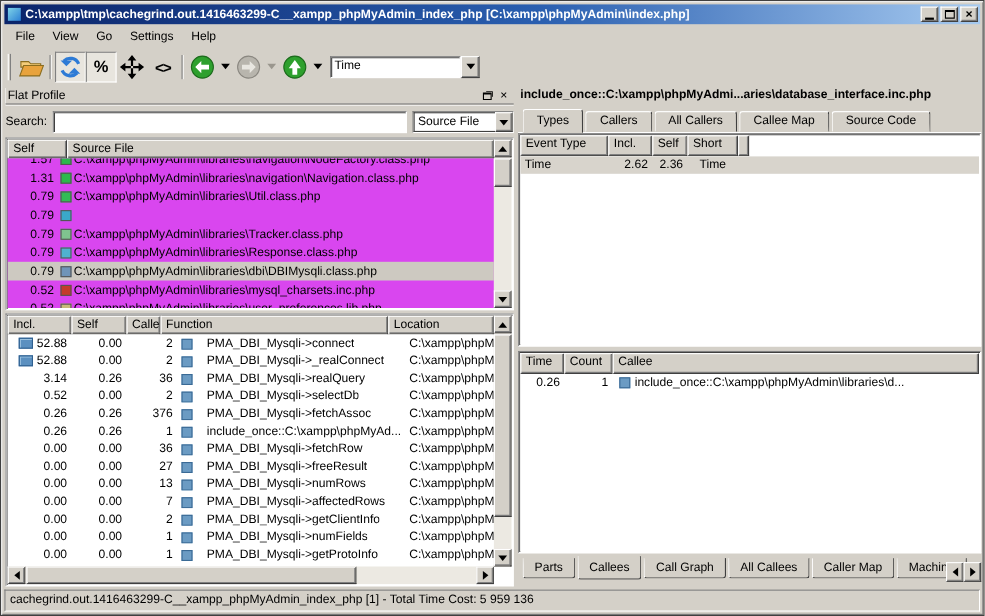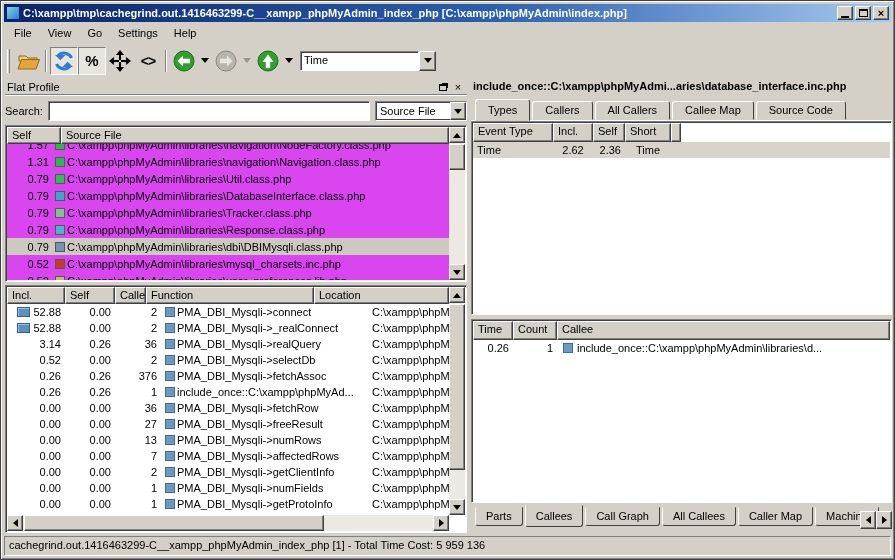--- a/index.html
+++ b/index.html
@@ -86,21 +86,21 @@
 
   
   .func-table { left:0; top:206px; right:0; height:248px; }
   .fn-head { position:absolute; left:1px; top:1px; right:17px; height:17px; display:flex; }
   .fn-body { position:absolute; left:1px; top:18px; right:17px; bottom:17px; overflow:hidden; background:#fff; }
   .fn-row { height:16px; display:flex; align-items:center; white-space:nowrap; }
   .cell { padding:0 4px; overflow:hidden; flex:none; }
   .c-incl { width:58px; text-align:right; display:flex; justify-content:flex-end; align-items:center; gap:3px; }
   .c-self { width:50px; text-align:right; }
   .c-called { width:46px; text-align:right; }
-  .c-fn { width:207px; display:flex; align-items:center; gap:2px; }
+  .c-fn { width:207px; display:flex; align-items:flex-end; gap:13px; }
   .c-loc { flex:1 1 auto; }
   .incl-ic { width:13px; height:10px; background:#5b90c0; border:1px solid #2f5f8f; box-shadow:inset 1px 1px 0 #9cc2e0; visibility:hidden; flex:none; }
   .incl-ic.show { visibility:visible; }
   .fn-ic { width:10px; height:10px; background:#6b9bc3; border:1px solid #3a6a95; flex:none; }
   .fn-text { overflow:hidden; white-space:nowrap; }
 
   
   .rpanel { left:470px; top:76px; width:421px; height:454px; }
   .rp-header { font-weight:bold; white-space:nowrap; overflow:hidden; padding:3px 2px 0 2px; height:20px; }
   .tabrow { position:absolute; left:0; top:22px; right:0; height:22px; display:flex; align-items:flex-end; padding-left:4px; border-bottom:1px solid #fff; }
@@ -112,21 +112,21 @@
   .btab { height:19px; padding:2px 10px 0 10px; margin-right:2px; background:#d4d0c8;
           border:1px solid; border-color:#d4d0c8 #404040 #404040 #fff; border-radius:0 0 3px 3px; white-space:nowrap; }
   .btab.active { height:22px; margin-top:-2px; padding-top:4px; position:relative; z-index:2; }
   .btab-scroll { position:absolute; right:0; bottom:2px; display:flex; }
   .btab-scroll .sbx { width:16px; height:18px; display:flex; align-items:center; justify-content:center; }
 
   .event-panel { left:0; top:44px; right:0; height:194px;padding-left:29px; }
   .ev-head { position:absolute; left:1px; top:1px; right:1px; height:19px; display:flex; }
   .ev-body { position:absolute; left:1px; top:20px; right:1px; bottom:1px; background:#fff; overflow:hidden; }
   .ev-row { height:16px; display:flex; align-items:center; background:#d8d4cc; }
-  .e-type{width:80px;} .e-incl{width:40px;text-align:center;} .e-self{width:32px;text-align:right;}
+  .e-type{width:80px;} .e-incl{width:40px;text-align:right;} .e-self{width:32px;text-align:right;}
   .e-short{width:46px;text-align:center;} .e-gap{width:10px;} .e-formula{flex:1;}
 
   .callee-panel { left:0; top:242px; right:0; height:184px; }
   .ce-head { position:absolute; left:1px; top:1px; right:1px; height:19px; display:flex; }
   .ce-body { position:absolute; left:1px; top:20px; right:1px; bottom:1px; background:#fff; overflow:hidden; }
   .ce-row { height:16px; display:flex; align-items:center; white-space:nowrap; }
   .ce-time{width:40px;text-align:right;} .ce-count{width:44px;text-align:right;}
   .ce-callee{flex:1;display:flex;align-items:center;gap:4px;overflow:hidden;padding-left:6px;}
 
   
@@ -265,21 +265,20 @@
             <span class="fp-file">C:\xampp\phpMyAdmin\libraries\navigation\Navigation.class.php</span>
           </div>
             <div class="fp-row">
             <span class="fp-self">0.79</span>
             <span class="sq" style="background: rgb(51, 187, 85);"></span>
             <span class="fp-file">C:\xampp\phpMyAdmin\libraries\Util.class.php</span>
           </div>
             <div class="fp-row">
             <span class="fp-self">0.79</span>
             <span class="sq" style="background: rgb(58, 168, 201);"></span>
-            <span class="fp-file">C:\xampp\phpMyAdmin\libraries\DatabaseInterface.class.php</span>
           </div>
             <div class="fp-row">
             <span class="fp-self">0.79</span>
             <span class="sq" style="background: rgb(127, 196, 143);"></span>
             <span class="fp-file">C:\xampp\phpMyAdmin\libraries\Tracker.class.php</span>
           </div>
             <div class="fp-row">
             <span class="fp-self">0.79</span>
             <span class="sq" style="background: rgb(79, 179, 207);"></span>
             <span class="fp-file">C:\xampp\phpMyAdmin\libraries\Response.class.php</span>
@@ -310,21 +309,21 @@
             <div class="tri-d"></div>
           </div>
       </div>
     </div>
 
     <div class="tbl-frame func-table">
       <div class="fn-head">
         <div class="hcell" style="width:58px;">Incl.</div>
         <div class="hcell" style="width:50px;">Self</div>
         <div class="hcell" style="width:31px;">Called</div>
-        <div class="hcell" style="width:168px;">Function</div>
+        <div class="hcell" style="width:207px;">Function</div>
         <div class="hcell" style="flex:1;">Location</div>
       </div>
       <div class="fn-body">
         <div>
 
         <div class="fn-row">
             <span class="cell c-incl">
                 <i class="incl-ic show"></i>
                 <span>52.88</span>
               </span>

